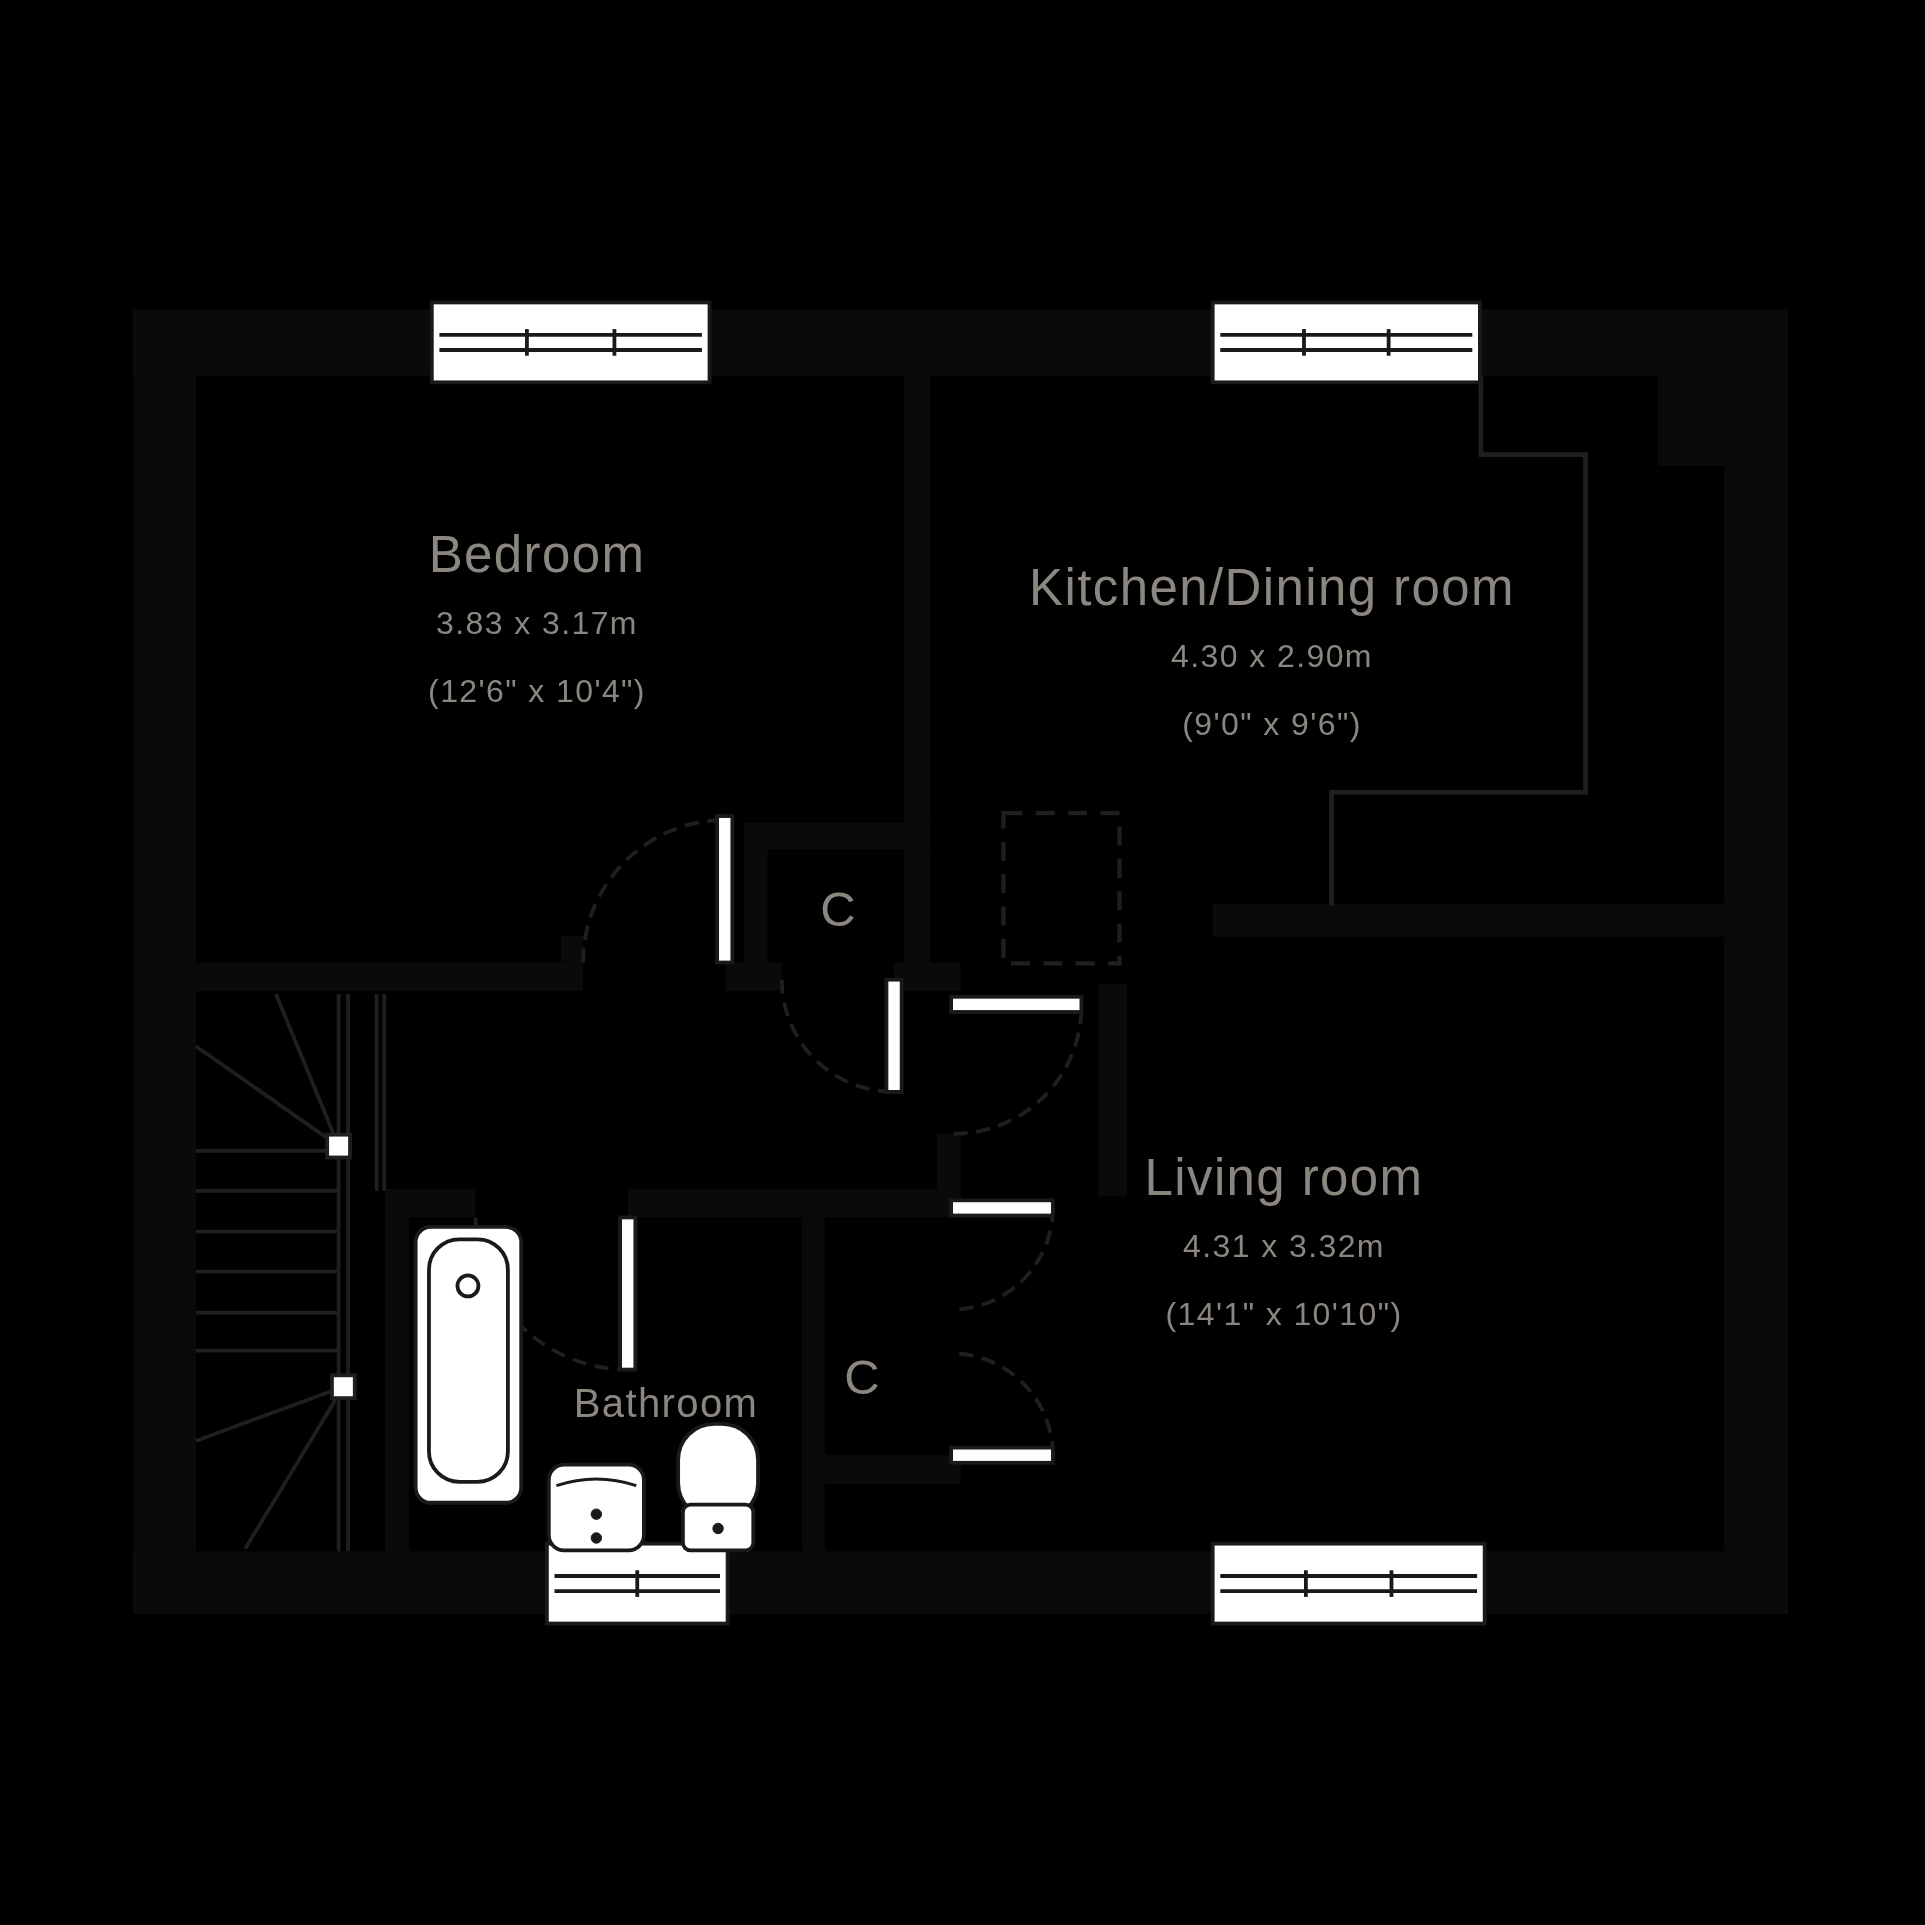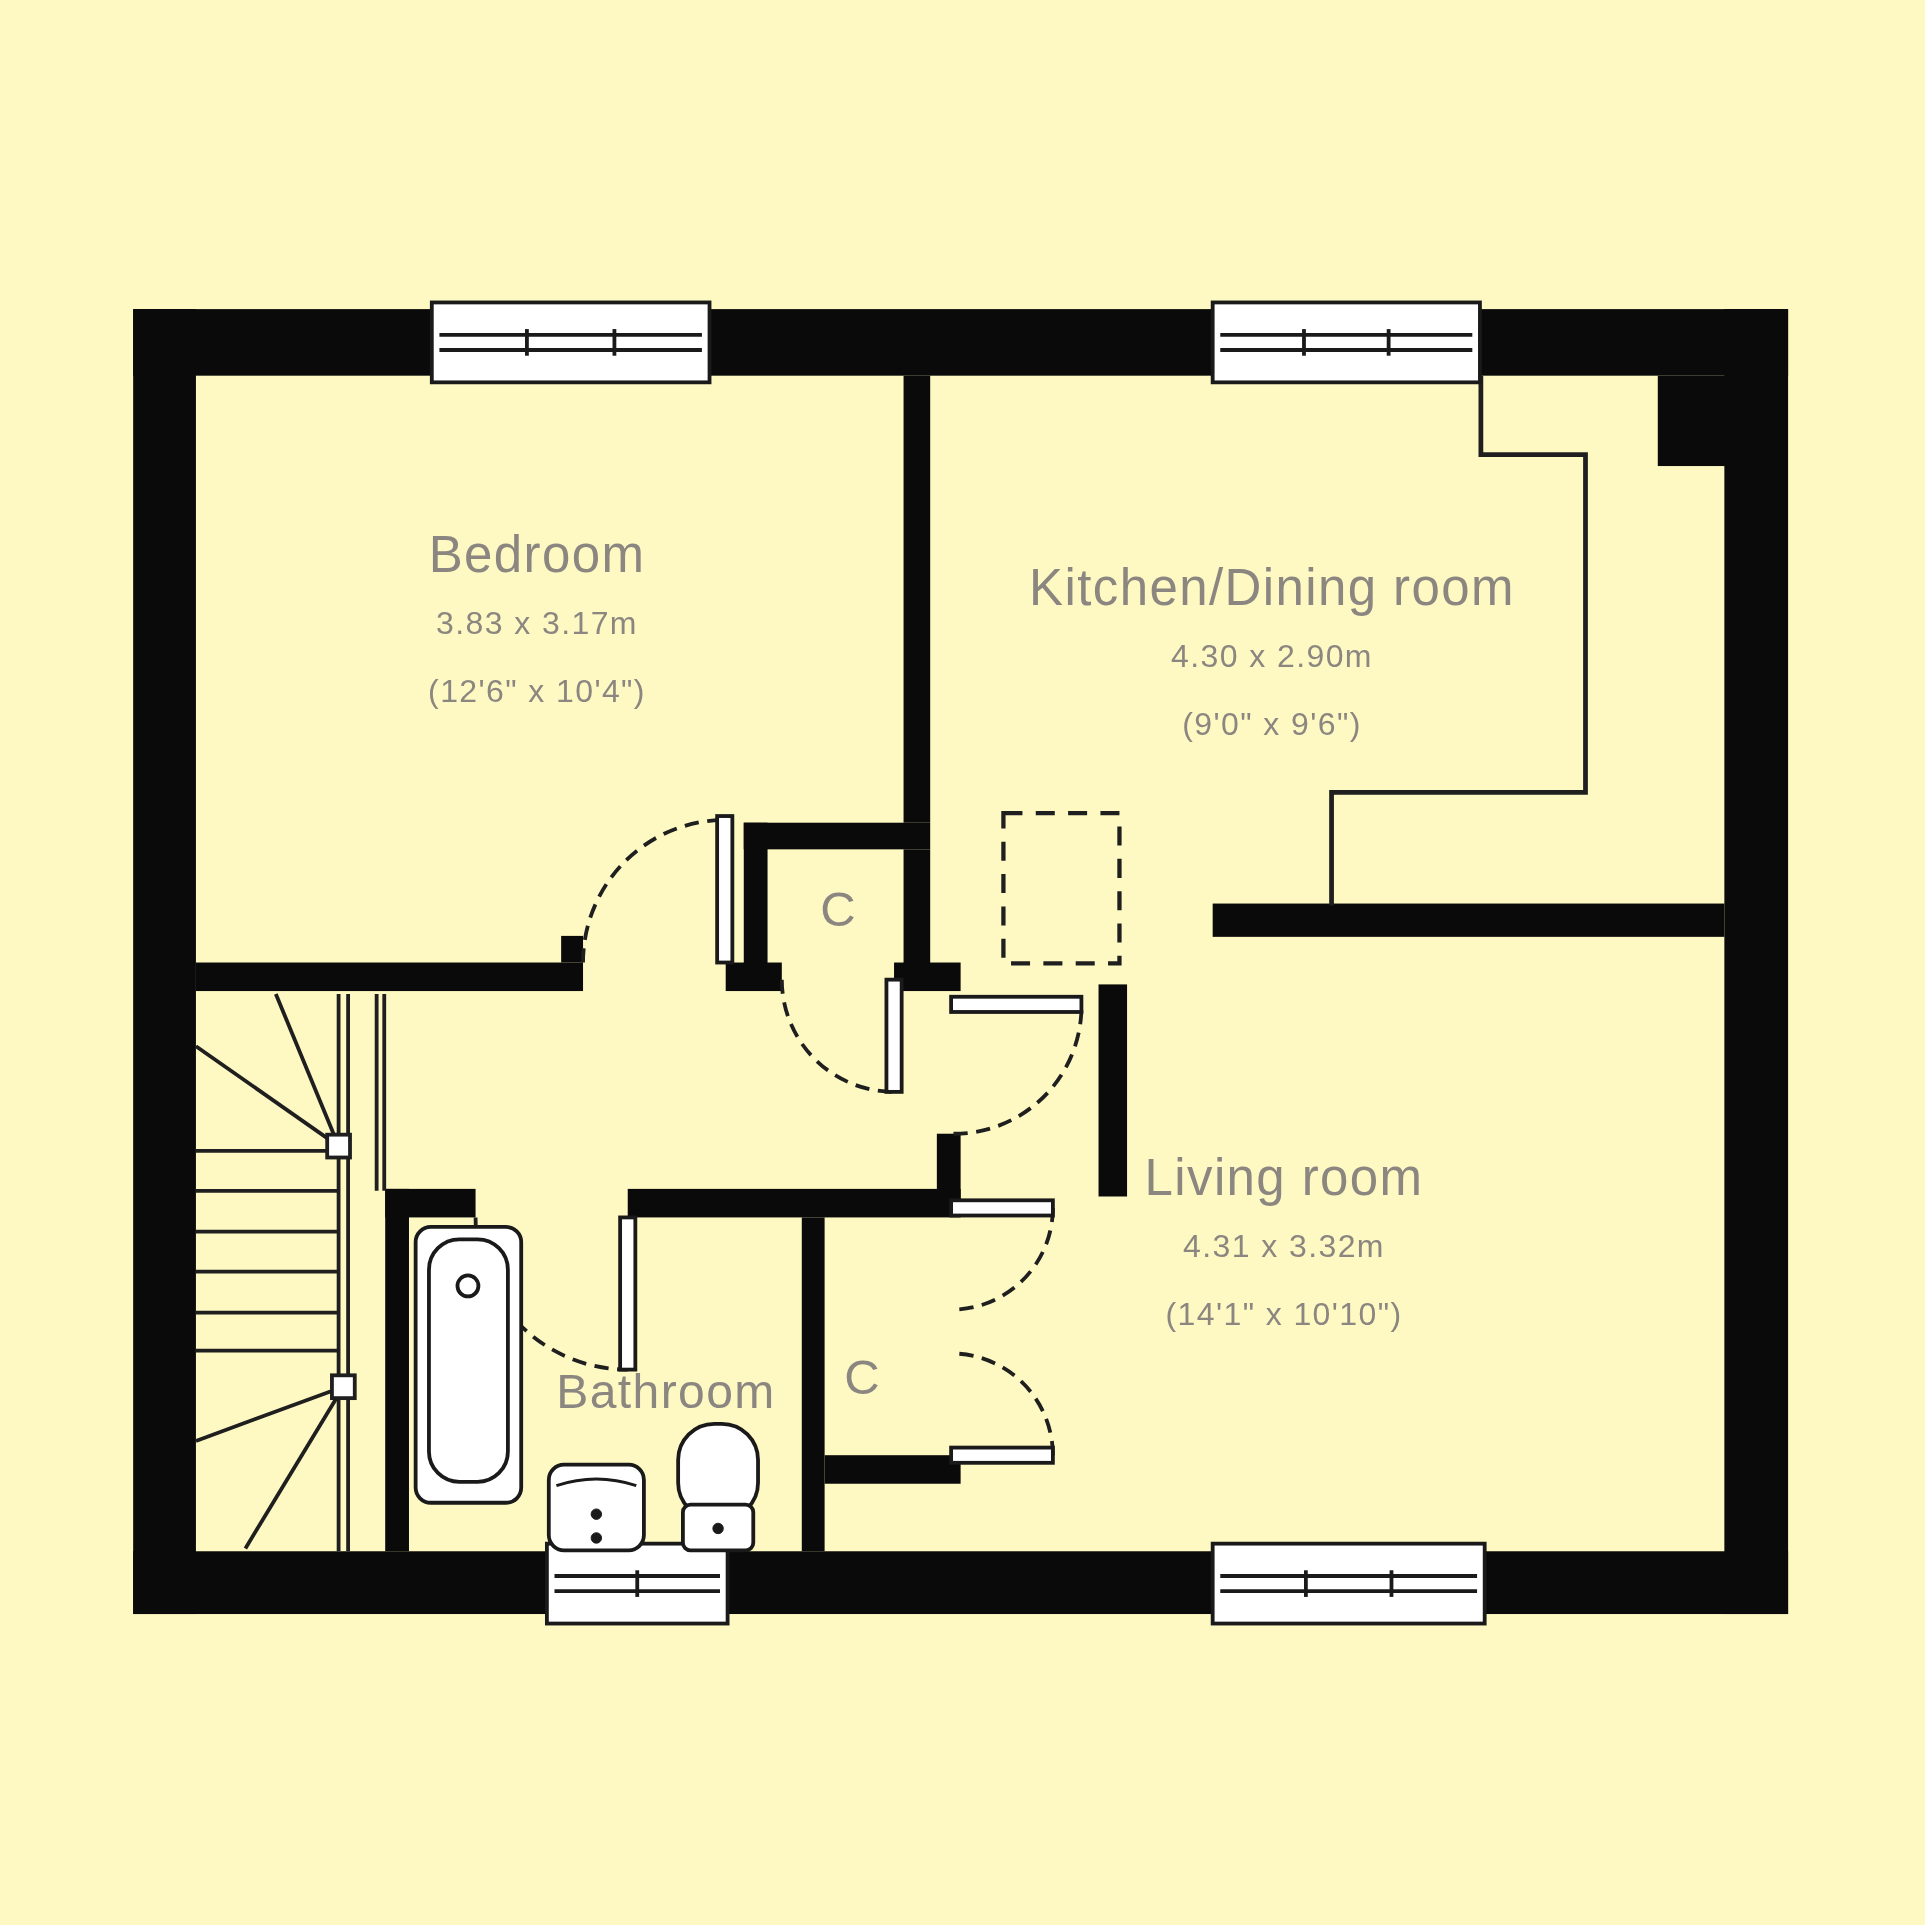--- a/index.html
+++ b/index.html
@@ -1,24 +1,24 @@
 <!DOCTYPE html>
 <html style="font-size:15px"><head>
 <meta charset="utf-8">
 <style>
   html,body{margin:0;padding:0;background:#ffffff;}
   body{width:1926px;height:1926px;font-family:"Liberation Sans",sans-serif;}
-  .plan{position:relative;width:1926px;height:1926px;background:#fef9c3;overflow:hidden;}
+  .plan{position:relative;width:1926px;height:1926px;background:#000000;overflow:hidden;}
   .plan svg{position:absolute;left:0;top:0;}
   .label{position:absolute;transform:translateX(-50%);text-align:center;
          color:#8b8680;letter-spacing:1.4px;line-height:68px;white-space:nowrap;}
   .label span{display:block;}
   .room-name{font-size:51px;}
   .room-size{font-size:32px;}
-  .bath-name{font-size:48px;line-height:49px;}
+  .bath-name{font-size:40px;line-height:49px;margin-top:12px;}
   .closet{position:absolute;transform:translateX(-50%);color:#8b8680;
           font-size:49px;line-height:49px;}
 </style>
 </head>
 <body>
 
 <div class="plan">
 
 <svg width="1926" height="1926" viewBox="0 0 2025 2025">
 

